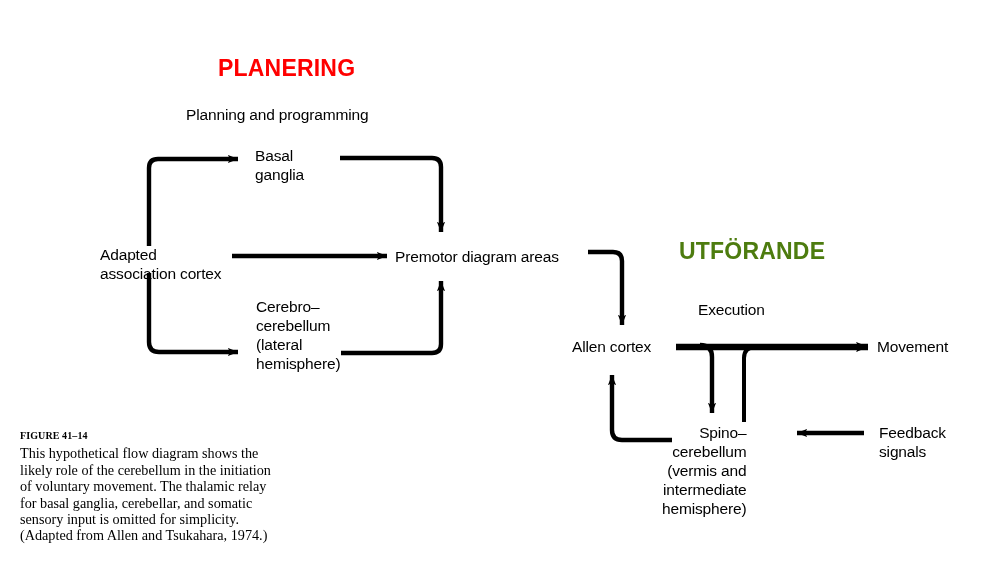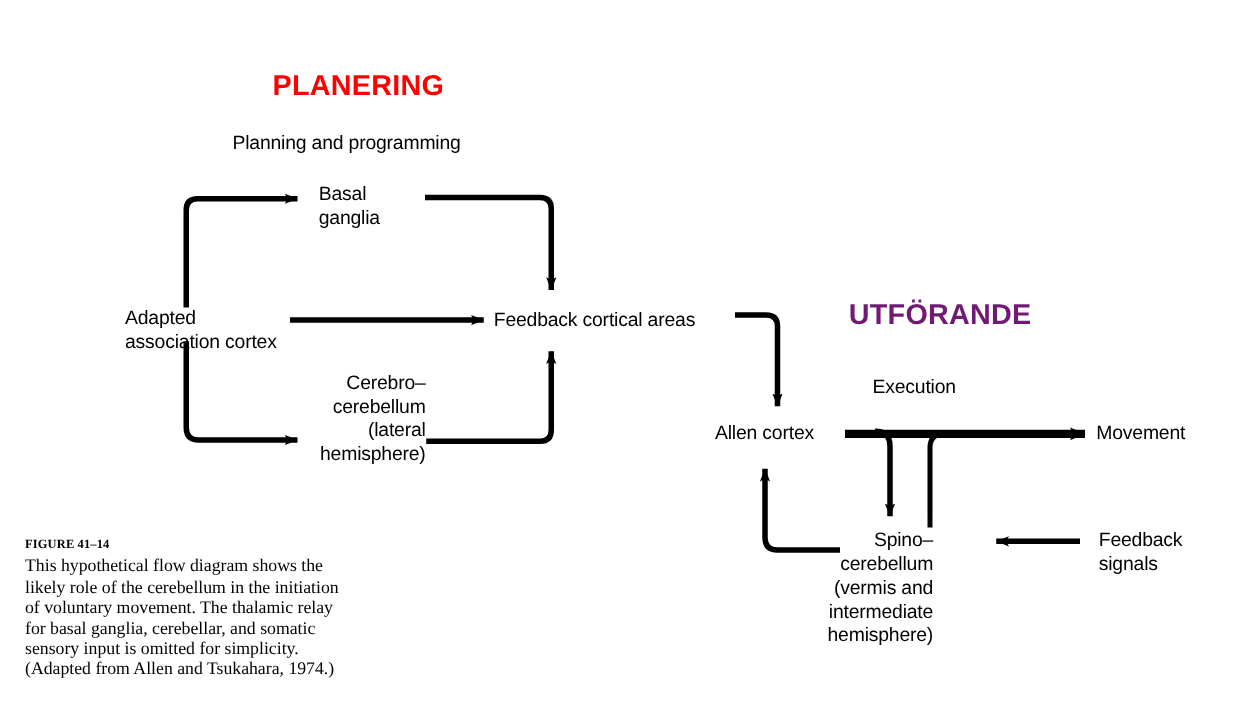--- a/index.html
+++ b/index.html
@@ -100,38 +100,38 @@
       <path d="M 744,422 L 744,358 Q 744,347 756,347" stroke-width="4.0"></path>
 
       <path d="M 672,440 L 622,440 Q 612,440 612,430 L 612,375" marker-end="url(#ah)"></path>
 
       <path d="M 864,433 L 797,433" marker-end="url(#ah)"></path>
     </g>
   </svg>
 
   <div class="phase-label" style="left:218px; top:55px; color:#FF0000;">PLANERING</div>
 
-  <div class="phase-label" style="left:679px; top:238px; color:#701a75;">UTFÖRANDE</div>
+  <div class="phase-label" style="left:679px; top:238px; color:#4d7c0f;">UTFÖRANDE</div>
 
   <div class="node-label left-label" style="left:186px; top:105px;">Planning and programming</div>
 
   <div class="node-label left-label" style="left:698px; top:300px;">Execution</div>
 
   <div class="node-label left-label" style="left:100px; top:245px;">Adapted
 association cortex</div>
 
   <div class="node-label left-label" style="left:255px; top:146px;">Basal
 ganglia</div>
 
-  <div class="node-label left-label" style="left:256px; top:297px;text-align:right;">Cerebro–
+  <div class="node-label left-label" style="left:256px; top:297px;">Cerebro–
 cerebellum
 (lateral
 hemisphere)</div>
 
-  <div class="node-label left-label" style="left:395px; top:247px;">Feedback cortical areas</div>
+  <div class="node-label left-label" style="left:395px; top:247px;">Premotor diagram areas</div>
 
   <div class="node-label left-label" style="left:572px; top:337px;">Allen cortex</div>
 
   <div class="node-label left-label" style="left:662px; top:423px;text-align:right;">Spino–
 cerebellum
 (vermis and
 intermediate
 hemisphere)</div>
 
   <div class="node-label left-label" style="left:877px; top:337px;">Movement</div>

